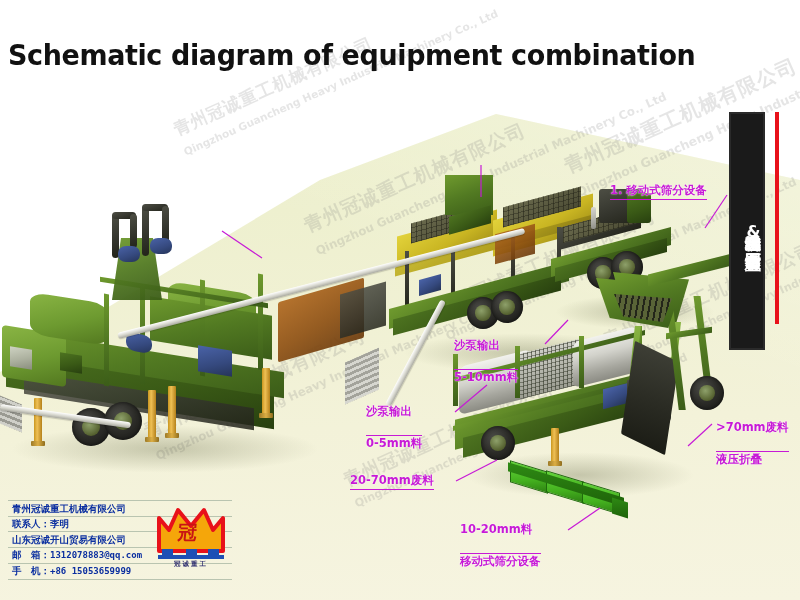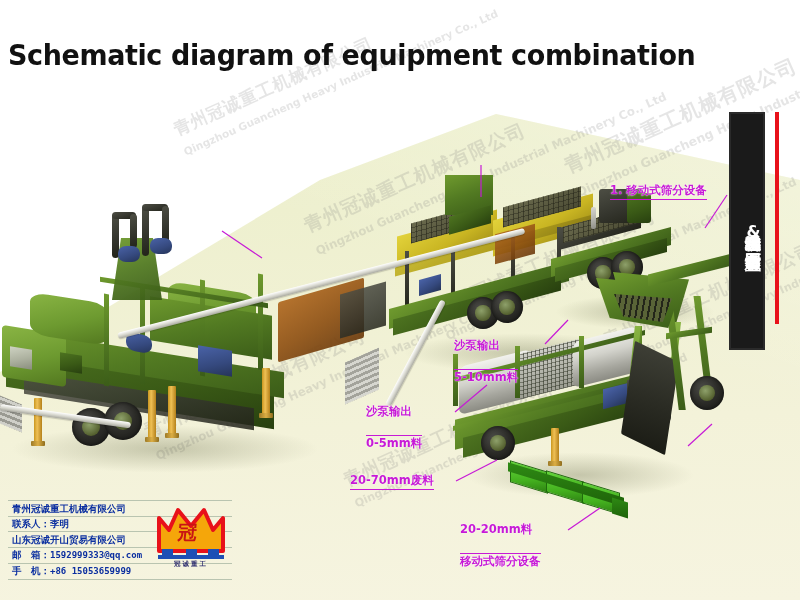--- a/index.html
+++ b/index.html
@@ -391,33 +391,37 @@
   </div>
 
   <div class="lab two" style="left:366px; top:404px;">
     <span class="l1">沙泵输出</span>
     <span class="l2">0-5mm料</span>
   </div>
 
   <div class="lab u" style="left:350px; top:473px;">20-70mm废料</div>
 
   <div class="lab two" style="left:460px; top:522px;">
-    <span class="l1">20-20mm料</span>
+    <span class="l1">10-20mm料</span>
     <span class="l2">移动式筛分设备</span>
   </div>
 
+  <div class="lab two" style="left:716px; top:420px;">
+    <span class="l1">&gt;70mm废料</span>
+    <span class="l2">液压折叠</span>
+  </div>
 
   <div id="contact">
     <div class="row">青州冠诚重工机械有限公司</div>
     <div class="row">
       <span class="k">联系人：</span><span class="k">李明</span>
     </div>
     <div class="row">山东冠诚开山贸易有限公司</div>
     <div class="row">
-      <span class="k">邮　箱：</span><span class="v">1592999333@qq.com</span>
+      <span class="k">邮　箱：</span><span class="v">1312078883@qq.com</span>
     </div>
     <div class="row">
       <span class="k">手　机：</span><span class="v">+86 15053659999</span>
     </div>
   </div>
 
   <div id="logo">
     <div class="crownwrap">
       <svg width="70" height="48" viewBox="0 0 70 48">
         <path d="M3 45 L3 12 L13 24 L22 4 L35 20 L48 4 L57 24 L67 12 L67 45 Z" fill="#f5a60a" stroke="#e8111a" stroke-width="4" stroke-linejoin="round"></path>

